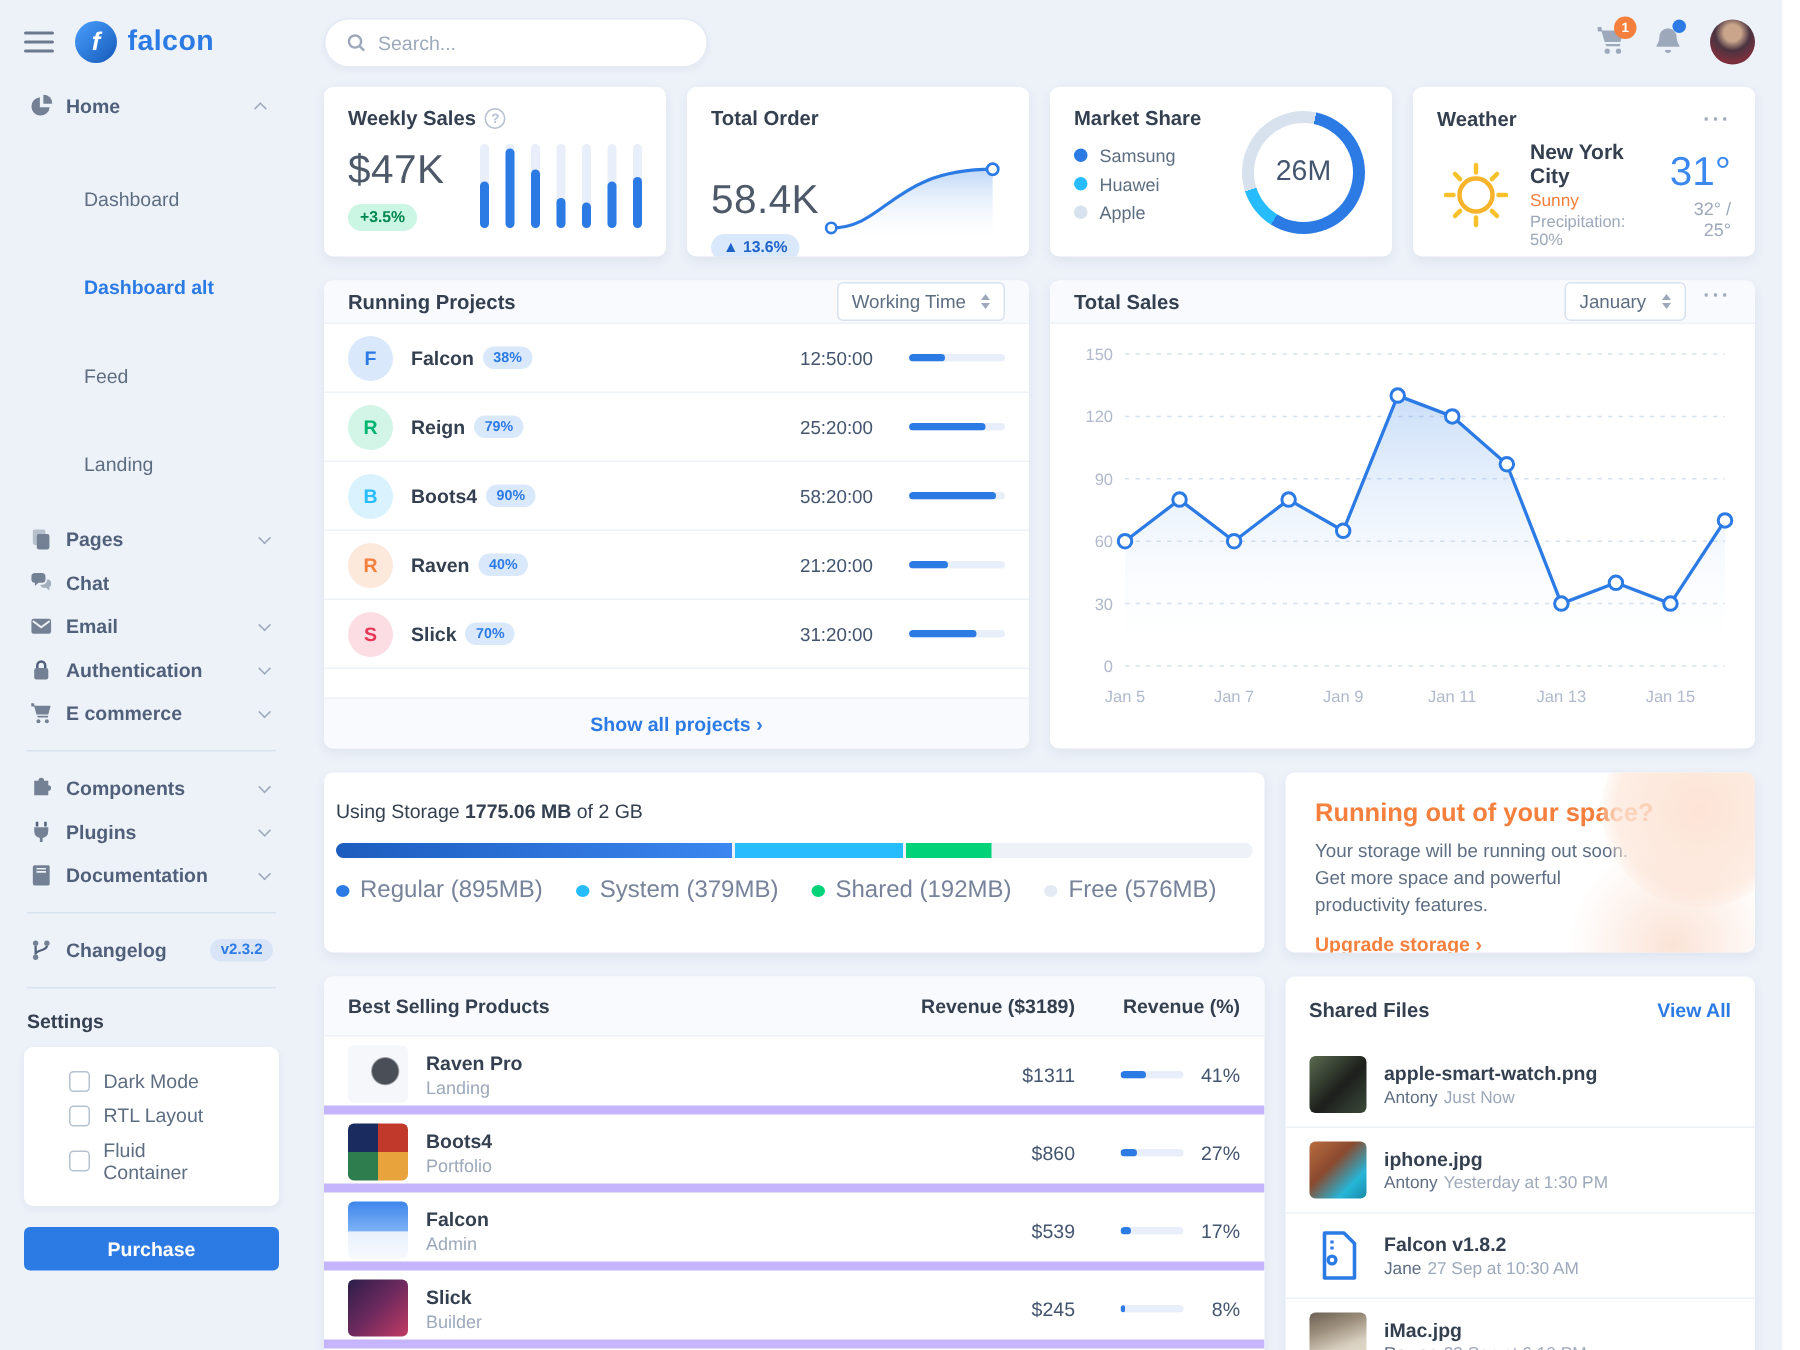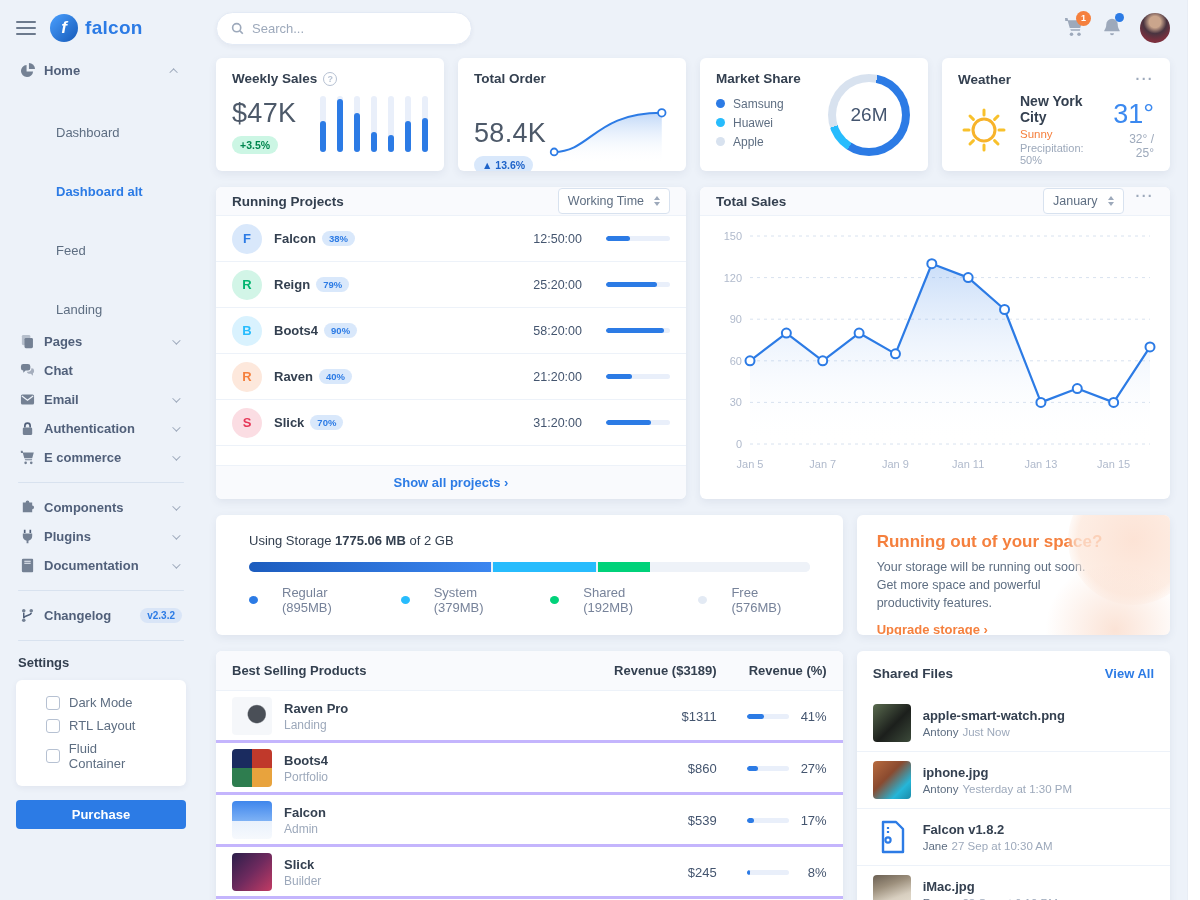--- a/index.html
+++ b/index.html
@@ -15,21 +15,21 @@
   .hamburger span { display:block; height:2px; background:#6c7a8d; margin:4px 0; border-radius:2px; }
   .logo { display:flex; align-items:center; gap:7px; cursor:pointer; }
   .logo-mark { width:28px; height:28px; border-radius:50%; background:linear-gradient(135deg,#4aa0ff 0%,#1559b8 100%);
     color:#fff; font-weight:800; font-size:17px; display:flex; align-items:center; justify-content:center; font-style:italic;}
   .logo-text { color:#2c7be5; font-weight:800; font-size:19px; letter-spacing:.3px; }
   .nav-item { display:flex; align-items:center; gap:9px; padding:7px 4px; border-radius:4px; color:#51607a; font-weight:600; cursor:pointer; }
   .nav-item .nav-ico { width:15px; height:15px; fill:#748194; flex:0 0 15px; }
   .nav-label { flex:1; font-size:13px; }
   .nav-item.sub { padding:4px 4px 4px 40px; font-weight:500; color:#5e6e82;margin-top:36px; }
   .nav-item.active .nav-label { color:#2c7be5; font-weight:700; }
-  .nav-item.gap { margin-top:6px; }
+  .nav-item.gap { margin-top:24px; }
   .nav-item.divider { height:1px; padding:0; margin:10px 2px; background:#d8e2ef; pointer-events:none; }
   .chev { display:none; width:6px; height:6px; border-right:1.6px solid #9da9bb; border-bottom:1.6px solid #9da9bb; margin-right:4px; }
   .chev-down .chev { display:block; transform:rotate(45deg) translateY(-2px); }
   .chev-up .chev { display:block; transform:rotate(-135deg) translateY(-2px); }
   .nav-badge { background:#d9e5f7; color:#2c7be5; font-size:10px; font-weight:700; padding:2px 7px; border-radius:9px; }
   .sb-settings-title { font-weight:700; color:#344050; margin:14px 2px 10px; font-size:13px; }
   .sb-card { background:#fff; border-radius:6px; padding:11px 14px; box-shadow:0 2px 6px rgba(30,40,80,.06); }
   .cb-row { display:flex; align-items:center; gap:9px; padding:4px 16px; cursor:pointer; }
   .cb-box { width:14px; height:14px; border:1px solid #b6c1d2; border-radius:3px; background:#fff; appearance:none; cursor:pointer; }
   .purchase-btn { display:block; width:100%; margin-top:14px; background:#2c7be5; border:none; color:#fff; font-weight:600;
@@ -105,43 +105,43 @@
   .p-left { flex:1; display:flex; align-items:center; }
   .p-time { width:62px; text-align:right; color:#44556f; font-size:12.5px; }
   .prog { width:64px; height:5px; background:#e9effa; border-radius:3px; margin-left:12px; overflow:hidden; }
   .prog i { display:block; height:100%; background:#2c7be5; border-radius:3px; }
   .card-footer { background:#f9fafd; border-top:1px solid #edf2f9; padding:9px 0; text-align:center; }
   .link-blue { color:#2c7be5; font-weight:600; font-size:13px; cursor:pointer; text-decoration:none; }
   
   .ts-card { height:312px; }
   .ts-header-right { display:flex; gap:12px; }
   
-  .storage-card { height:120px; padding:18px 33px; }
+  .storage-card { height:120px; padding:18px 8px; }
   .st-title { color:#344050; font-size:13px; }
   .st-title b { color:#344050; }
   .st-bar { display:flex; gap:2px; height:10px; margin-top:14px; border-radius:5px; overflow:hidden; background:#eef2f8; }
   .st-seg { height:100%; }
   .st-legend { display:flex; gap:22px; margin-top:13px; }
-  .st-leg-item { display:flex; align-items:center; gap:24px; font-size:13px; color:#77839a; }
+  .st-leg-item { display:flex; align-items:center; gap:7px; font-size:16px; color:#77839a; }
   .st-leg-item .dot { width:8px; height:8px; }
   
   .space-card { height:120px; padding:17px 20px; }
   .space-card::before { content:""; position:absolute; right:-28px; top:-40px; width:130px; height:130px; border-radius:50%;
     background:radial-gradient(circle,#fcdccb 0%,#fde9dd 60%,transparent 75%); opacity:.8; }
   .space-card::after { content:""; position:absolute; right:-20px; bottom:-60px; width:150px; height:130px; border-radius:50%;
     background:radial-gradient(circle,#fbe3d6 0%,transparent 70%); }
   .space-title { color:#f5803e; font-weight:700; font-size:17px; }
   .space-body { margin-top:6px; color:#5e6e82; font-size:12.5px; line-height:1.45; width:82%; }
   .space-link { display:inline-block; margin-top:10px; color:#f5803e; font-weight:600; font-size:13px; cursor:pointer; }
   
   .bs-card { height:300px; }
   .bs-header { display:grid; grid-template-columns:1fr 150px 110px; align-items:center; background:#f9fafd; border-bottom:1px solid #edf2f9; padding:0 16px; height:40px; }
   .bs-col { font-weight:700; color:#344050; font-size:13px; }
   .bs-col.r { text-align:right; }
-  .bs-row { display:grid; grid-template-columns:1fr 150px 110px; align-items:center; padding:6px 16px; height:52px; border-bottom:3px solid #c4b5fd; }
+  .bs-row { display:grid; grid-template-columns:1fr 150px 110px; align-items:center; padding:6px 16px; height:52px; border-bottom:6px solid #c4b5fd; }
   .bs-prod { display:flex; align-items:center; gap:12px; }
   .bs-thumb { width:40px; height:38px; border-radius:4px; flex:0 0 40px; }
   .bs-name { font-weight:700; color:#344050; font-size:13px; cursor:pointer; }
   .bs-cat { color:#9da9bb; font-size:12px; margin-top:2px; }
   .bs-price { text-align:right; color:#44556f; font-size:13px; }
   .bs-pct { display:flex; align-items:center; justify-content:flex-end; gap:10px; }
   .bs-prog { width:42px; height:5px; background:#e9effa; border-radius:3px; overflow:hidden; }
   .bs-prog i { display:block; height:100%; background:#2c7be5; border-radius:3px; }
   .bs-pct-label { color:#44556f; font-size:13px; width:28px; text-align:right; }
   

